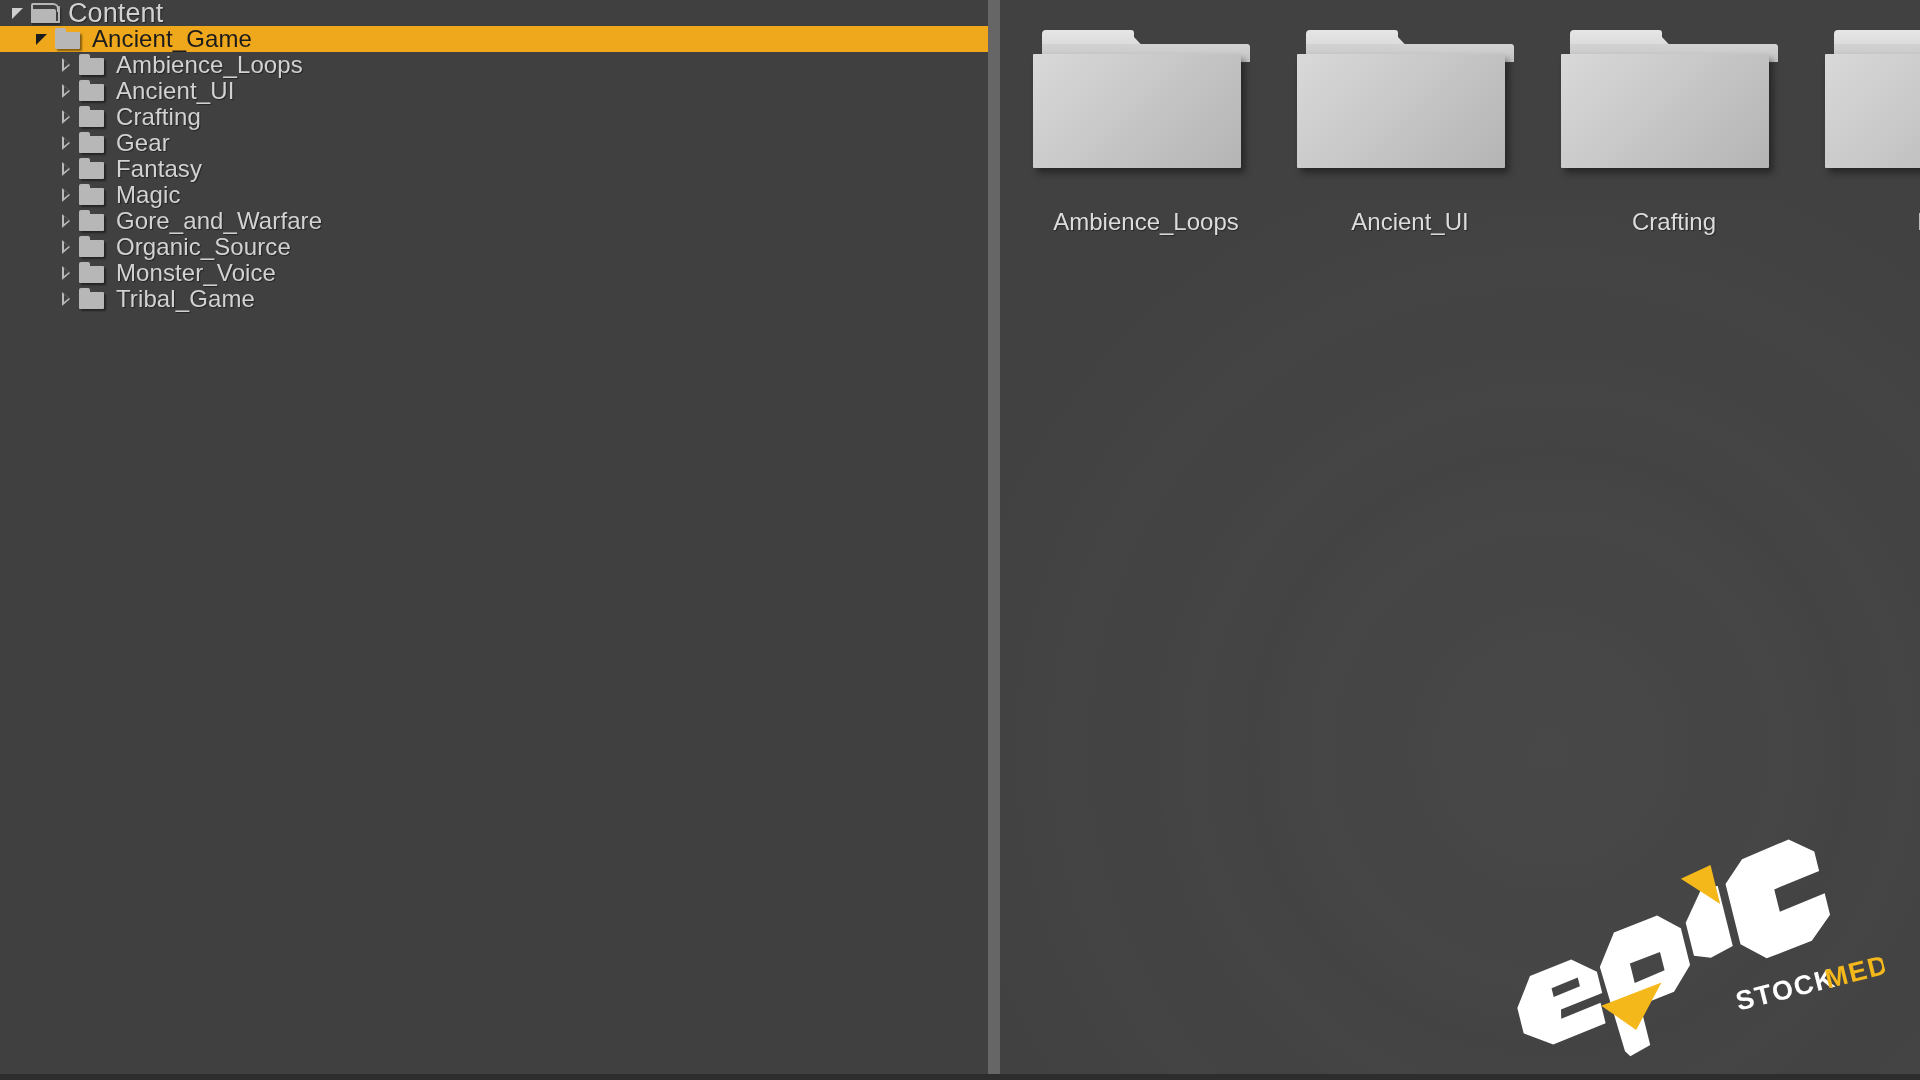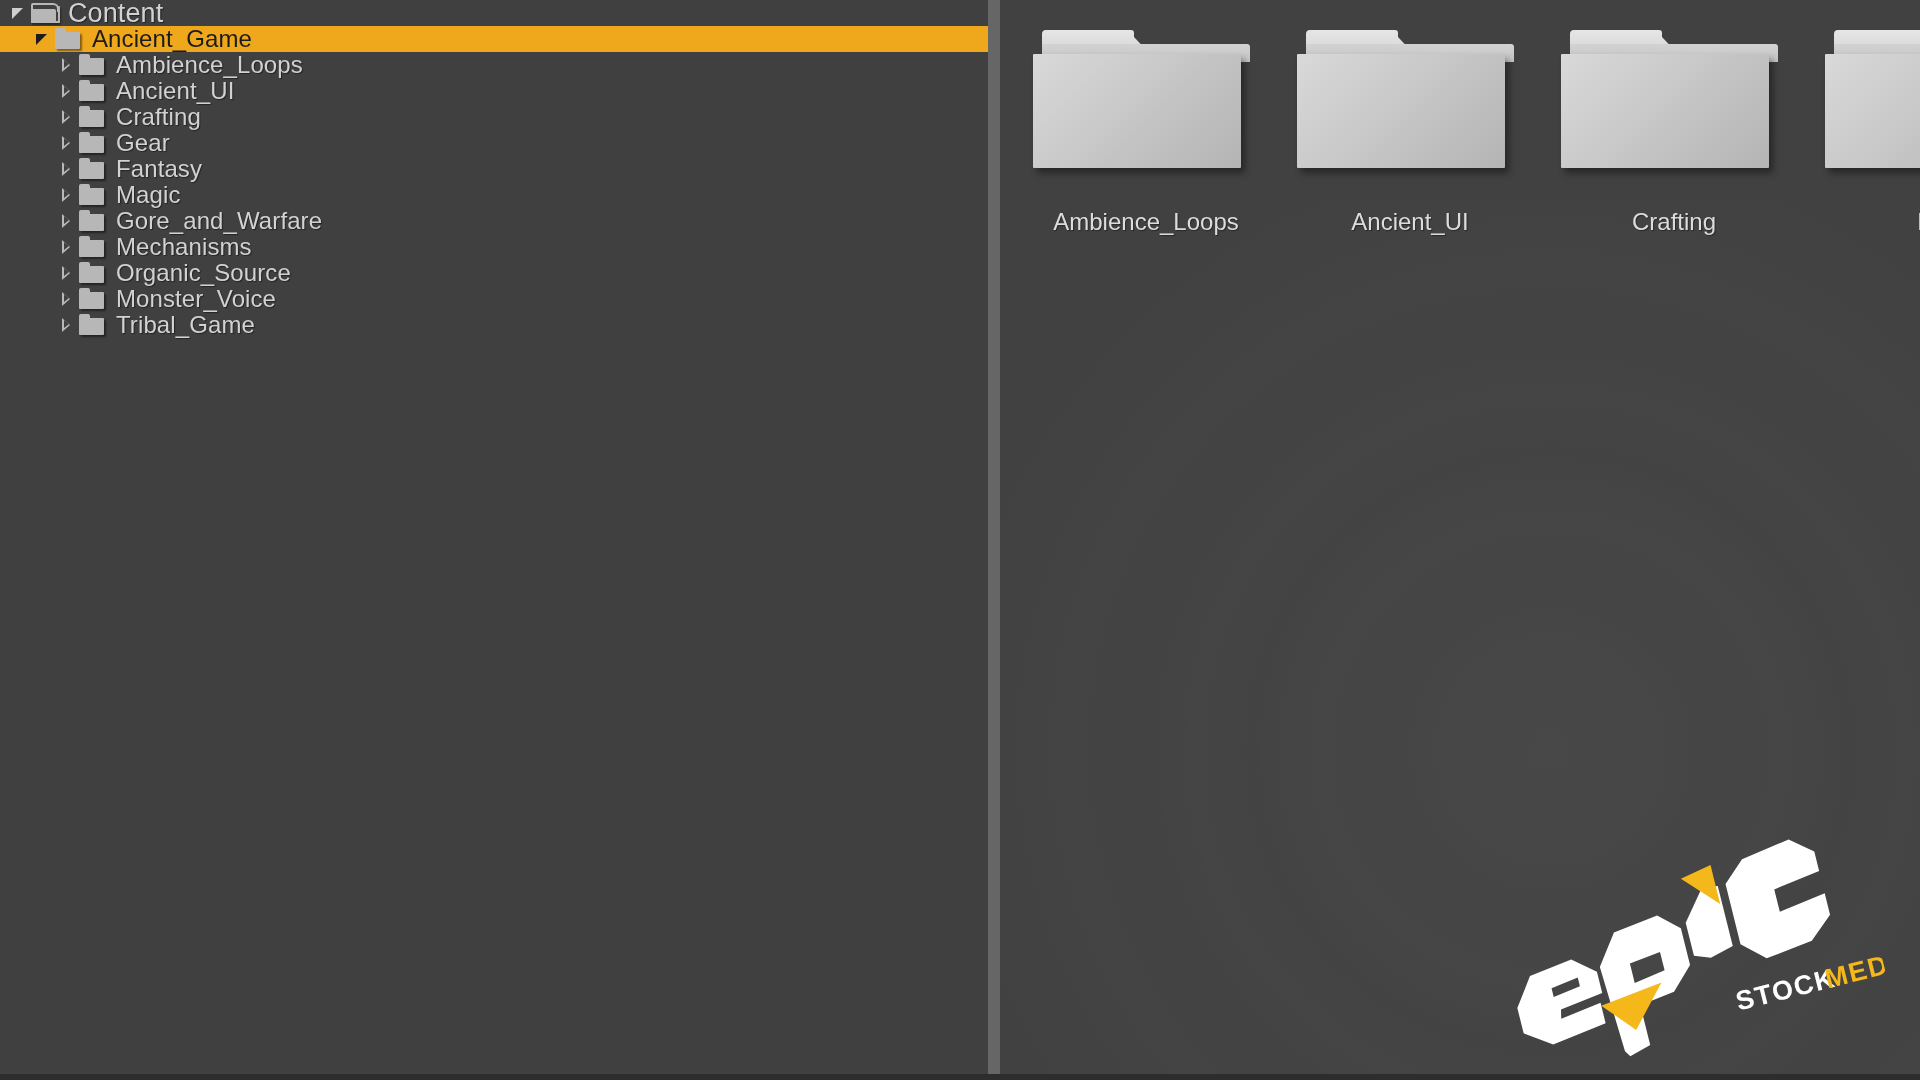--- a/index.html
+++ b/index.html
@@ -417,31 +417,20 @@
         </div>
         <div class="tree-row">
           <span class="tree-indent" style="width: 56px;"></span>
           <span class="expander">
             <span class="tri-closed"></span>
           </span>
           <div class="folder-ico">
             <div class="tab"></div>
             <div class="body"></div>
           </div>
-          <span class="tree-label">Mechanisms</span>
-        </div>
-        <div class="tree-row">
-          <span class="tree-indent" style="width: 56px;"></span>
-          <span class="expander">
-            <span class="tri-closed"></span>
-          </span>
-          <div class="folder-ico">
-            <div class="tab"></div>
-            <div class="body"></div>
-          </div>
           <span class="tree-label">Organic_Source</span>
         </div>
         <div class="tree-row">
           <span class="tree-indent" style="width: 56px;"></span>
           <span class="expander">
             <span class="tri-closed"></span>
           </span>
           <div class="folder-ico">
             <div class="tab"></div>
             <div class="body"></div>

